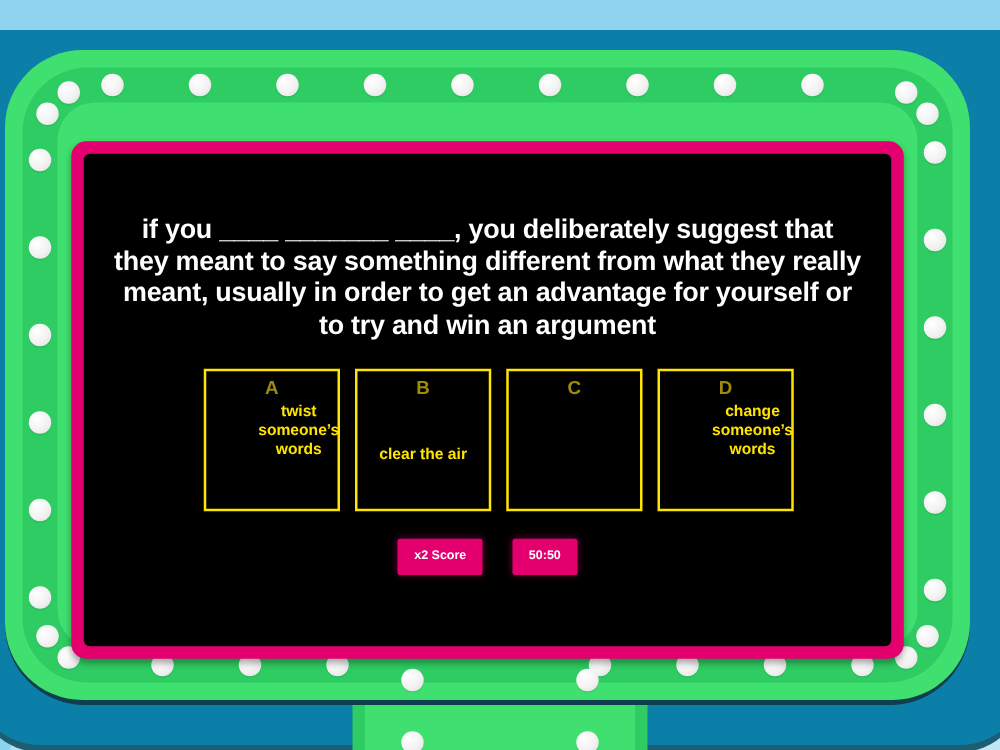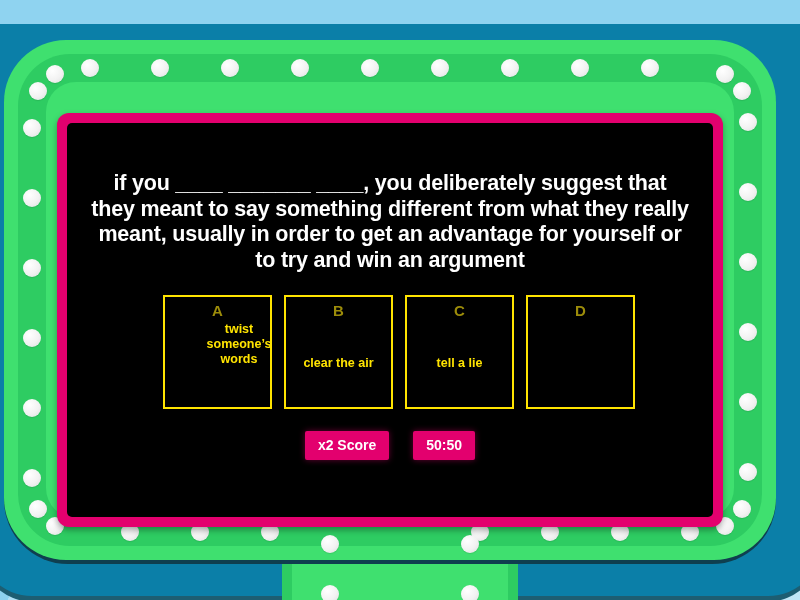--- a/index.html
+++ b/index.html
@@ -185,21 +185,21 @@
     left:0; top:308px; width:646px;
     display:flex;
     justify-content:center;
     gap:24px;
   }
   .pu {
     background:#e3006e;
     color:#ffffff;
     font-family:"Liberation Sans Narrow","Liberation Sans", sans-serif;
     font-weight:bold;
-    font-size:14px;
+    font-size:10px;
     line-height:14px;
     padding:7px 13px 8px;
     border:none;
     border-radius:2px;
     cursor:pointer;
     white-space:nowrap;
     box-shadow:0 0 6px rgba(227,0,110,0.45);
   }
 </style>
 </head>
@@ -283,25 +283,25 @@
         <div class="card-text tall">twist someone’s words</div>
       </div>
 
       <div class="card card-b">
         <div class="card-letter">B</div>
         <div class="card-text">clear the air</div>
       </div>
 
       <div class="card card-c">
         <div class="card-letter">C</div>
-        <div class="card-text">tell a lie</div>
       </div>
 
       <div class="card card-d">
         <div class="card-letter">D</div>
+        <div class="card-text tall">change someone’s words</div>
       </div>
 
     </div>
 
     <div class="powerups">
       <button class="pu">x2 Score</button>
       <button class="pu">50:50</button>
     </div>
 
   </div>

